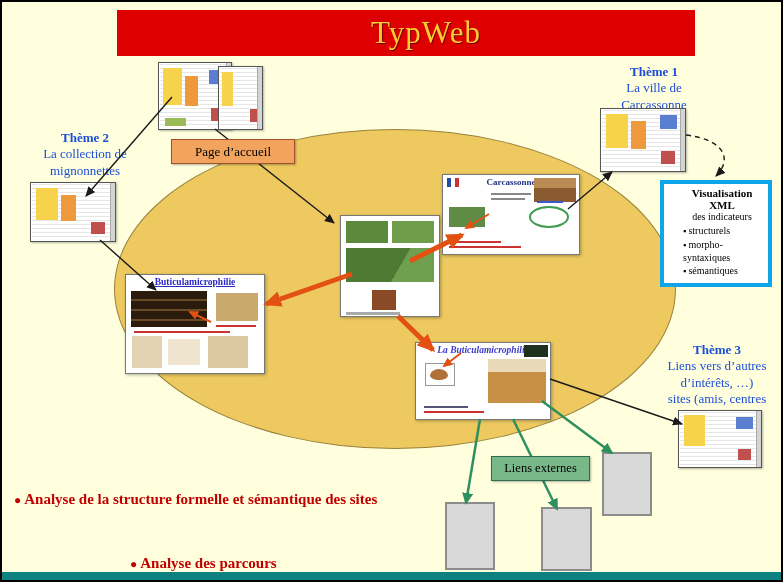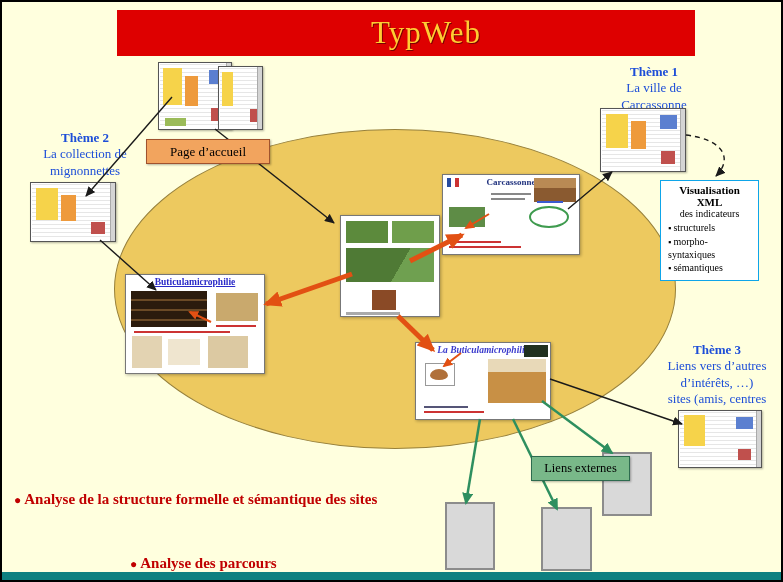--- a/index.html
+++ b/index.html
@@ -83,30 +83,30 @@
   .lp-pot{left:16px;top:30px;width:16px;height:13px;background:#7A4A22;border-radius:50% 50% 45% 45%;}
   .lp-l1{left:8px;bottom:6px;width:60px;height:2px;background:#C33;}
   .lp-l2{left:8px;bottom:11px;width:44px;height:2px;background:#557;}
 
   .mini-img{position:absolute;left:423px;top:361px;width:28px;height:21px;background:#fff;
             border:1px solid #999;z-index:2;}
   .mini-shell{position:absolute;left:4px;top:5px;width:18px;height:11px;background:#B0703A;
               border-radius:50% 50% 50% 50% / 60% 60% 40% 40%;}
 
   
-  .accueil-label{position:absolute;left:144px;top:137px;width:122px;height:23px;z-index:4;
+  .accueil-label{position:absolute;left:169px;top:137px;width:122px;height:23px;z-index:4;
      background:var(--accueil-bg,#F2A45E);border:1px solid var(--accueil-border,#A0522D);
      display:flex;align-items:center;justify-content:center;font-size:13px;box-shadow:1px 1px 2px rgba(0,0,0,.3);}
   .externes-label{position:absolute;left:489px;top:454px;width:97px;height:23px;z-index:4;
      background:var(--externes-bg,#79B889);border:1px solid var(--externes-border,#2E6B4F);
-     display:flex;align-items:center;justify-content:center;font-size:12.5px;box-shadow:1px 1px 2px rgba(0,0,0,.3);margin-left:40px;}
-
-  
-  .xml-panel{position:absolute;left:658px;top:178px;width:99px;z-index:4;background:#fff;
-             border:1px solid #0ea5e9;padding:3px 4px 5px 4px;box-sizing:border-box;}
+     display:flex;align-items:center;justify-content:center;font-size:12.5px;box-shadow:1px 1px 2px rgba(0,0,0,.3);}
+
+  
+  .xml-panel{position:absolute;left:658px;top:178px;width:112px;z-index:4;background:#fff;
+             border:4px solid #0ea5e9;padding:3px 4px 5px 16px;box-sizing:border-box;}
   .xp-title{font-weight:bold;font-size:11px;text-align:center;}
   .xp-sub{font-size:10px;text-align:center;margin-bottom:2px;}
   .xp-item{font-size:10px;text-align:left;padding-left:3px;line-height:1.3;}
   .xp-item::before{content:"▪ ";font-size:9px;}
 
   
   .graybox{position:absolute;background:var(--gray-box-bg,#D9D9D9);
            border:2px solid var(--gray-box-border,#8C8C8C);z-index:1;}
   .gb1{left:600px;top:450px;width:46px;height:60px;}
   .gb2{left:443px;top:500px;width:46px;height:64px;}

